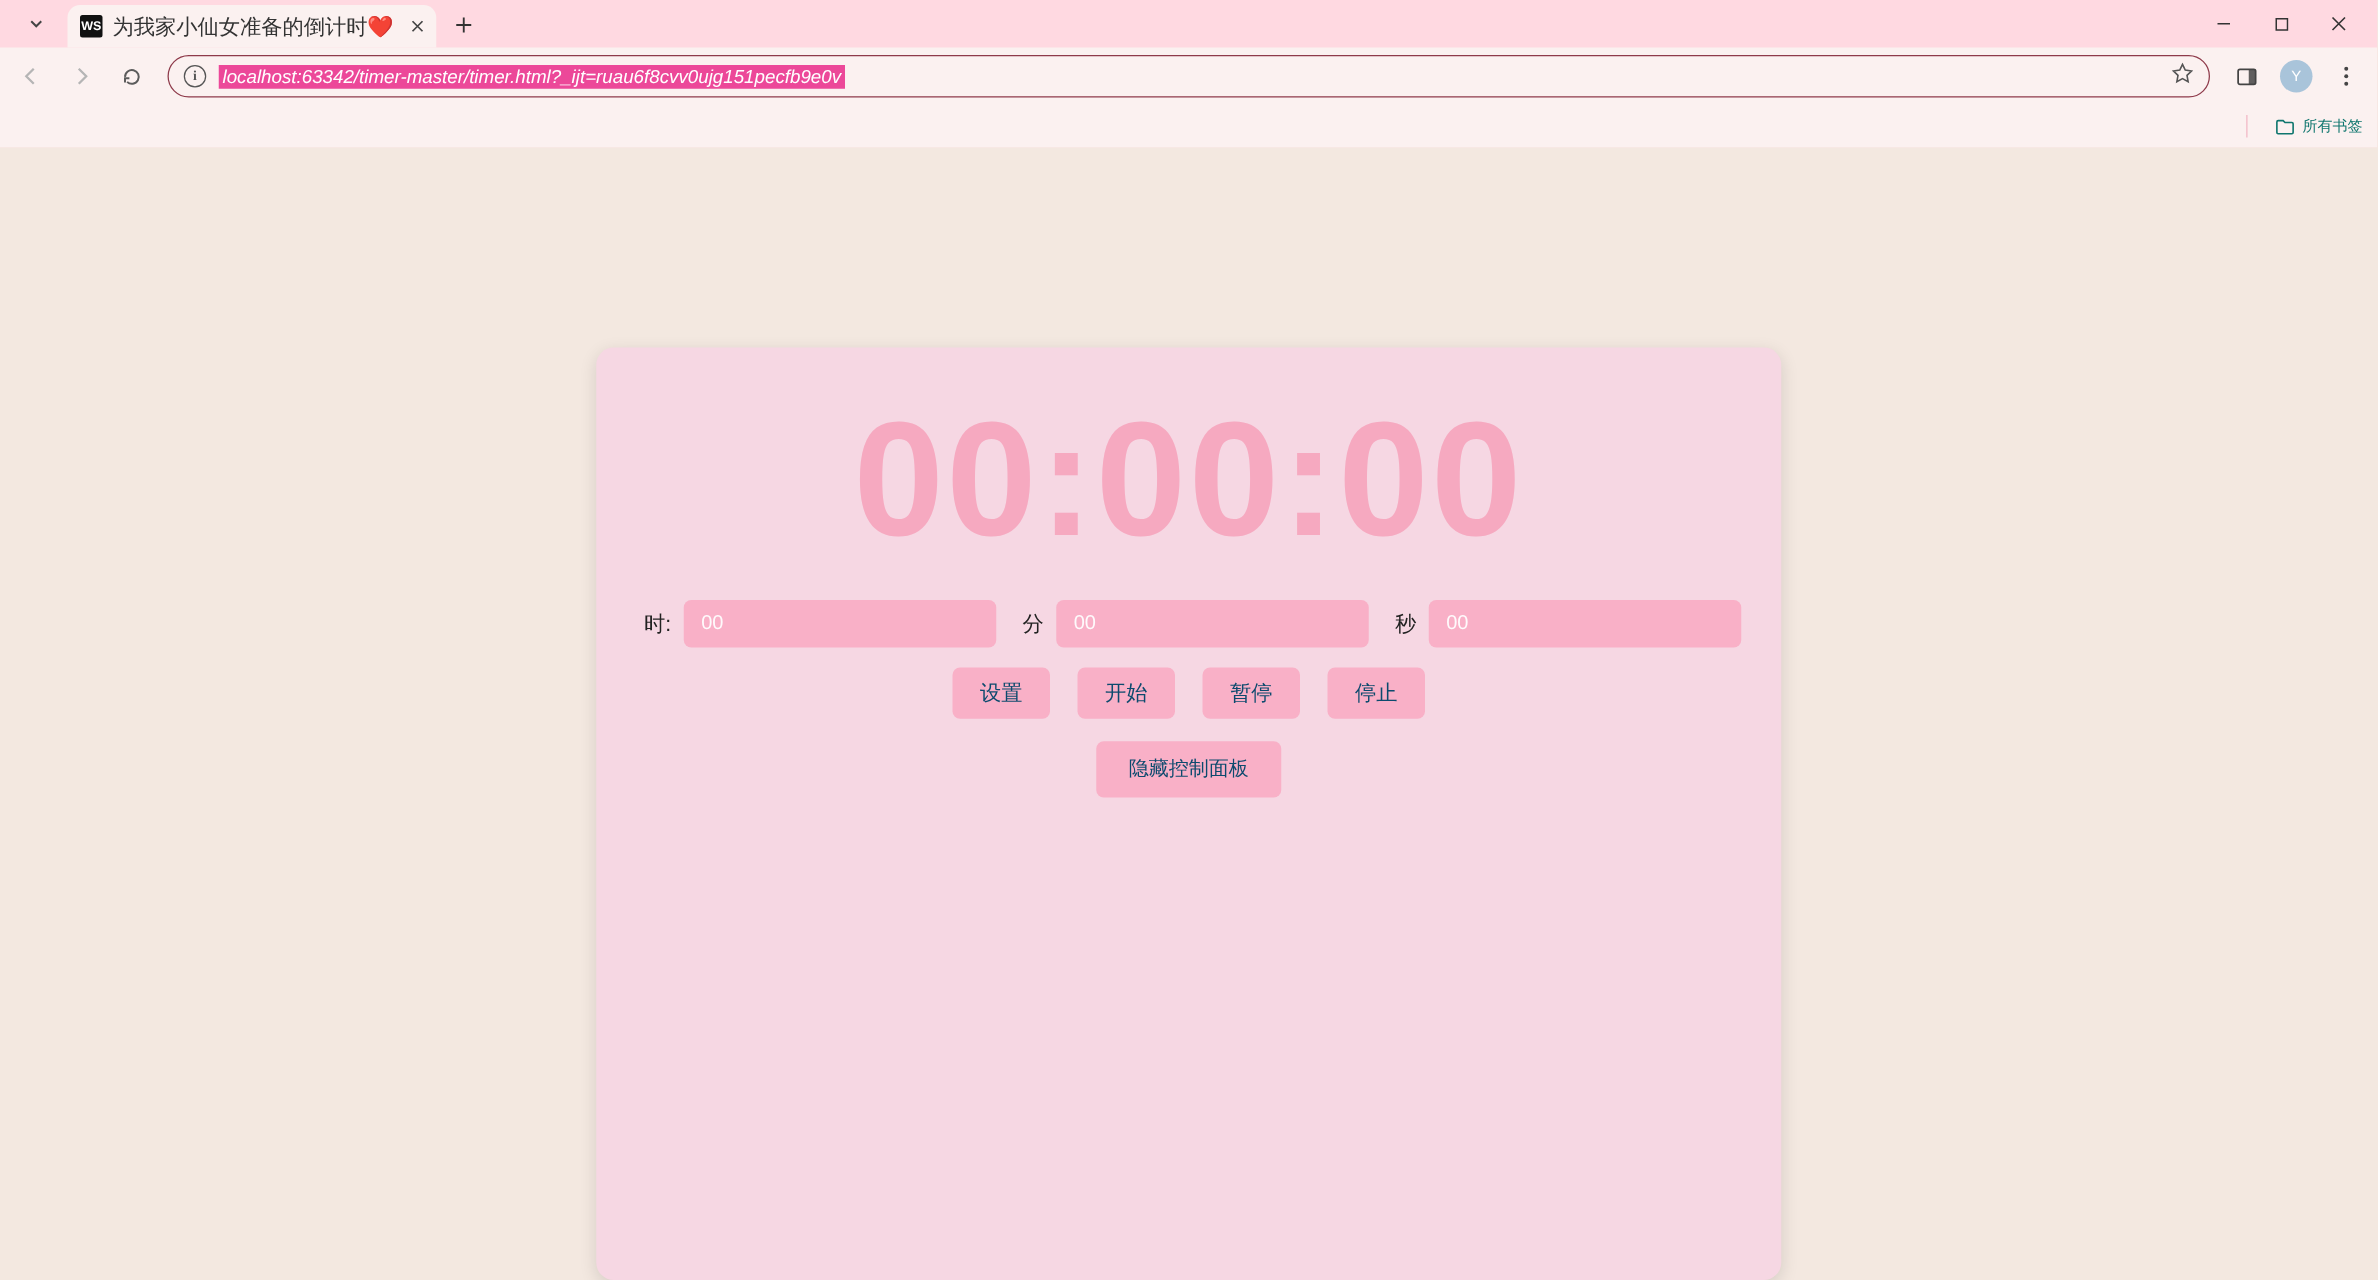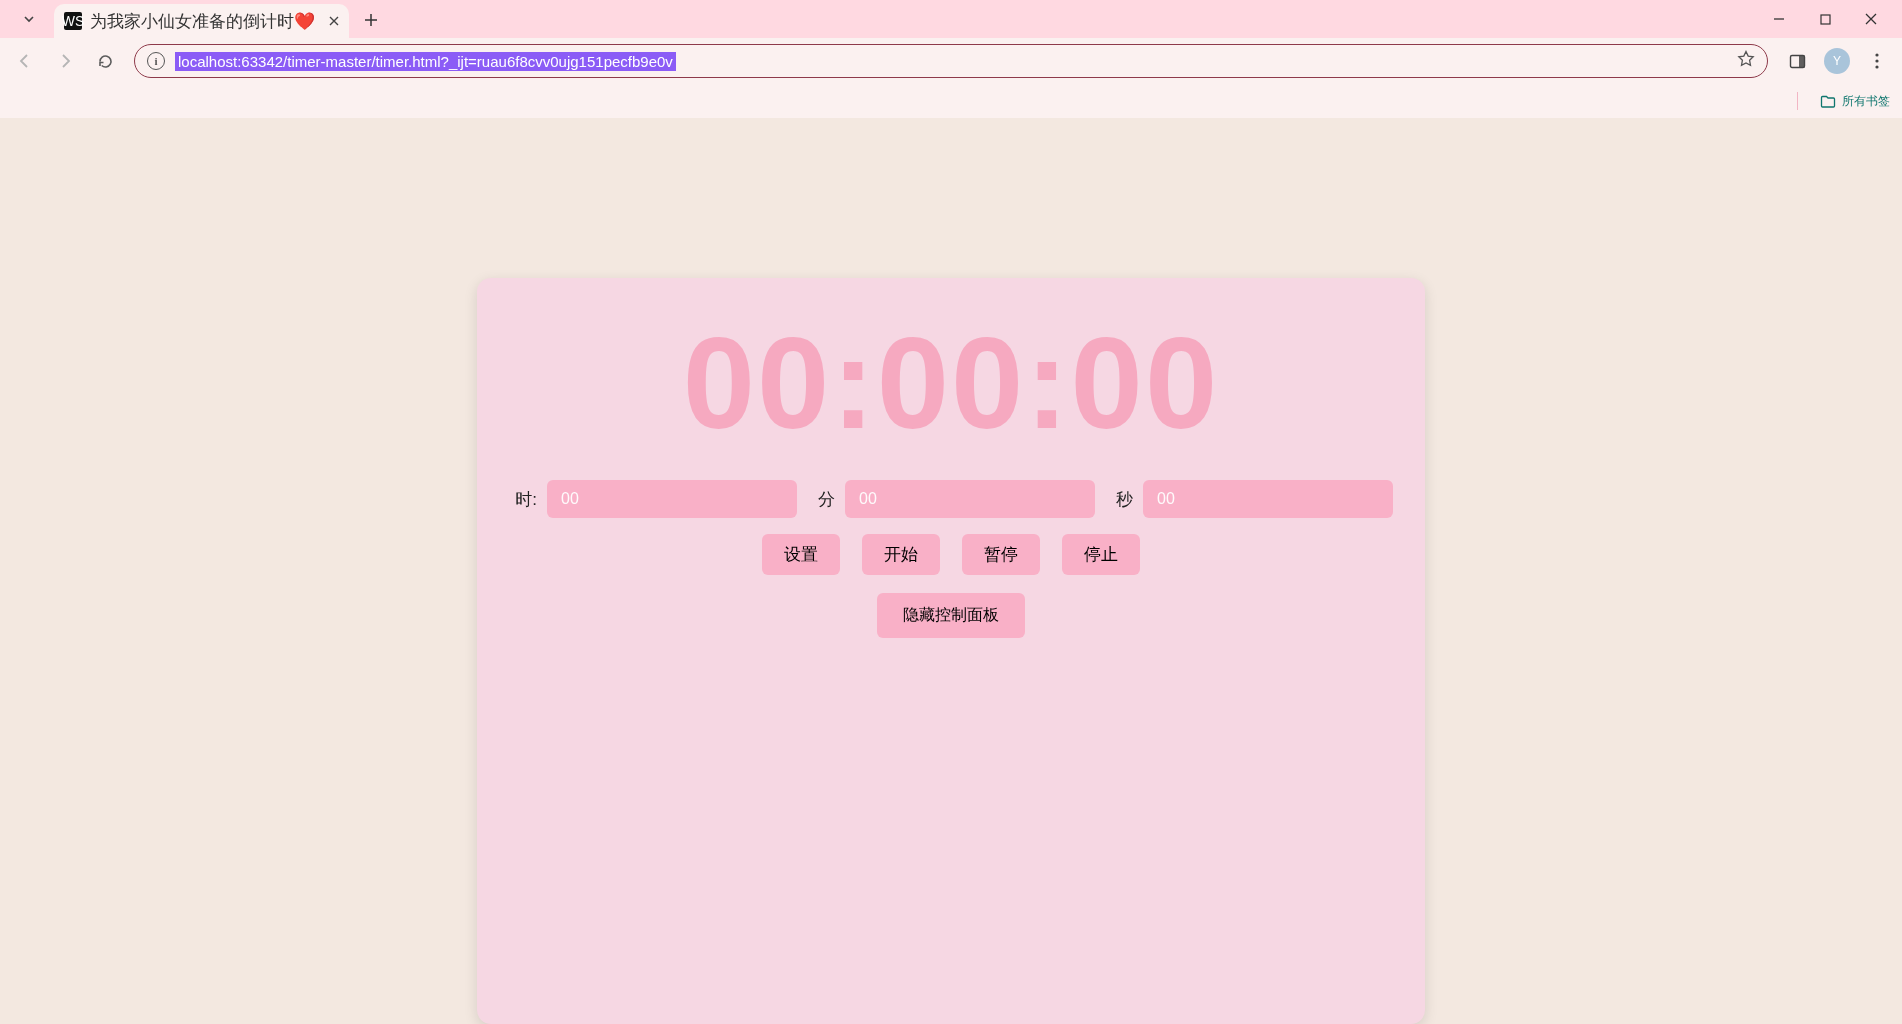--- a/index.html
+++ b/index.html
@@ -11,21 +11,21 @@
     .tab-dropdown {
       width: 26px; height: 26px; margin: 0 4px 6px 8px; border-radius: 50%;
       display: flex; align-items: center; justify-content: center; color: #444;
     }
     .tab {
       height: 34px; background: #fbf1f0; border-radius: 10px 10px 0 0;
       display: flex; align-items: center; gap: 8px; padding: 0 10px; min-width: 240px;
       color: #333;
     }
     .tab .favicon {
-      width: 18px; height: 18px; background: #111; color: #fff; font-size: 14px; font-weight: 400;
+      width: 18px; height: 18px; background: #111; color: #fff; font-size: 10px; font-weight: 700;
       display: flex; align-items: center; justify-content: center; border-radius: 2px;
     }
     .tab .tab-title { font-size: 17px; white-space: nowrap; }
     .tab-close { margin-left: 6px; color: #444; font-size: 13px; }
     .new-tab { width: 28px; height: 28px; display: flex; align-items: center; justify-content: center; color: #333; margin-bottom: 4px; font-size: 16px; }
     .tab-spacer { flex: 1; }
     .window-controls { display: flex; gap: 0; margin-bottom: 4px; }
     .win-btn { width: 46px; height: 30px; display: flex; align-items: center; justify-content: center; color: #333; }
 
     .toolbar {
@@ -33,22 +33,23 @@
     }
     .nav-btn { width: 34px; height: 34px; display: flex; align-items: center; justify-content: center; border-radius: 50%; color: #5c5c5c; }
     .nav-btn.disabled { color: #b5b5b5; }
     .omnibox {
       flex: 1; height: 34px; border: 1.5px solid #8e3a4a; border-radius: 17px;
       display: flex; align-items: center; padding: 0 12px; gap: 10px; background: #fbf1f0;
       margin: 0 6px;
     }
     .site-info-icon { width: 18px; height: 18px; border: 1.5px solid #555; border-radius: 50%; display:flex;align-items:center;justify-content:center;font-size:11px;color:#555;font-family:serif;font-weight:bold; }
     .url-text {
-      font-size: 15px; color: #fff; background: #8b5cf6; padding: 1px 3px;
+      font-size: 15px; color: #fff; background: #ec4899; padding: 1px 3px;
       white-space: nowrap;
+      font-style: italic;
     }
     .omnibox-spacer { flex: 1; }
     .star-icon { color: #555; }
     .ext-btn { width: 34px; height: 34px; display: flex; align-items: center; justify-content: center; color: #444; }
     .avatar { width: 26px; height: 26px; border-radius: 50%; background: #a9c4da; color: #fff; display: flex; align-items: center; justify-content: center; font-size: 12px; font-weight: 500; }
     .bookmarks-bar {
       height: 34px; background: #fbf1f0; display: flex; align-items: center; justify-content: flex-end;
       padding: 0 12px; gap: 22px; color: #0f766e; font-size: 12px; border-bottom: 0;
     }
     .bm-sep { width: 1px; height: 18px; background: #f2b6c4; }
@@ -69,21 +70,21 @@
     .inputs-row { display: flex; align-items: center; gap: 10px; width: 100%; padding: 0 4px; }
     .inp-label { font-size: 17px; color: #222; min-width: 28px; text-align: right; }
     .inp {
       height: 38px; background: #f9b0c7; border: none; border-radius: 6px; flex: 1;
       padding: 0 14px; color: #7f1d1d; font-size: 16px; outline: none;
     }
     .inp::placeholder { color: #fff; opacity: 0.95; }
 
     .btn-row { display: flex; gap: 22px; margin-top: 16px; }
     .btn {
-      background: #f9b0c7; color: #000000; border: none; border-radius: 6px;
+      background: #f9b0c7; color: #0c4a6e; border: none; border-radius: 6px;
       padding: 9px 22px; font-size: 17px; cursor: pointer; font-family: Liberation Serif, serif;
     }
     .btn-wide { padding: 12px 26px; font-size: 16px; margin-top: 18px; }
   </style>
 </head>
 <body>
 
 <div class="browser-chrome">
   <div class="tab-strip">
     <div class="tab-dropdown">

